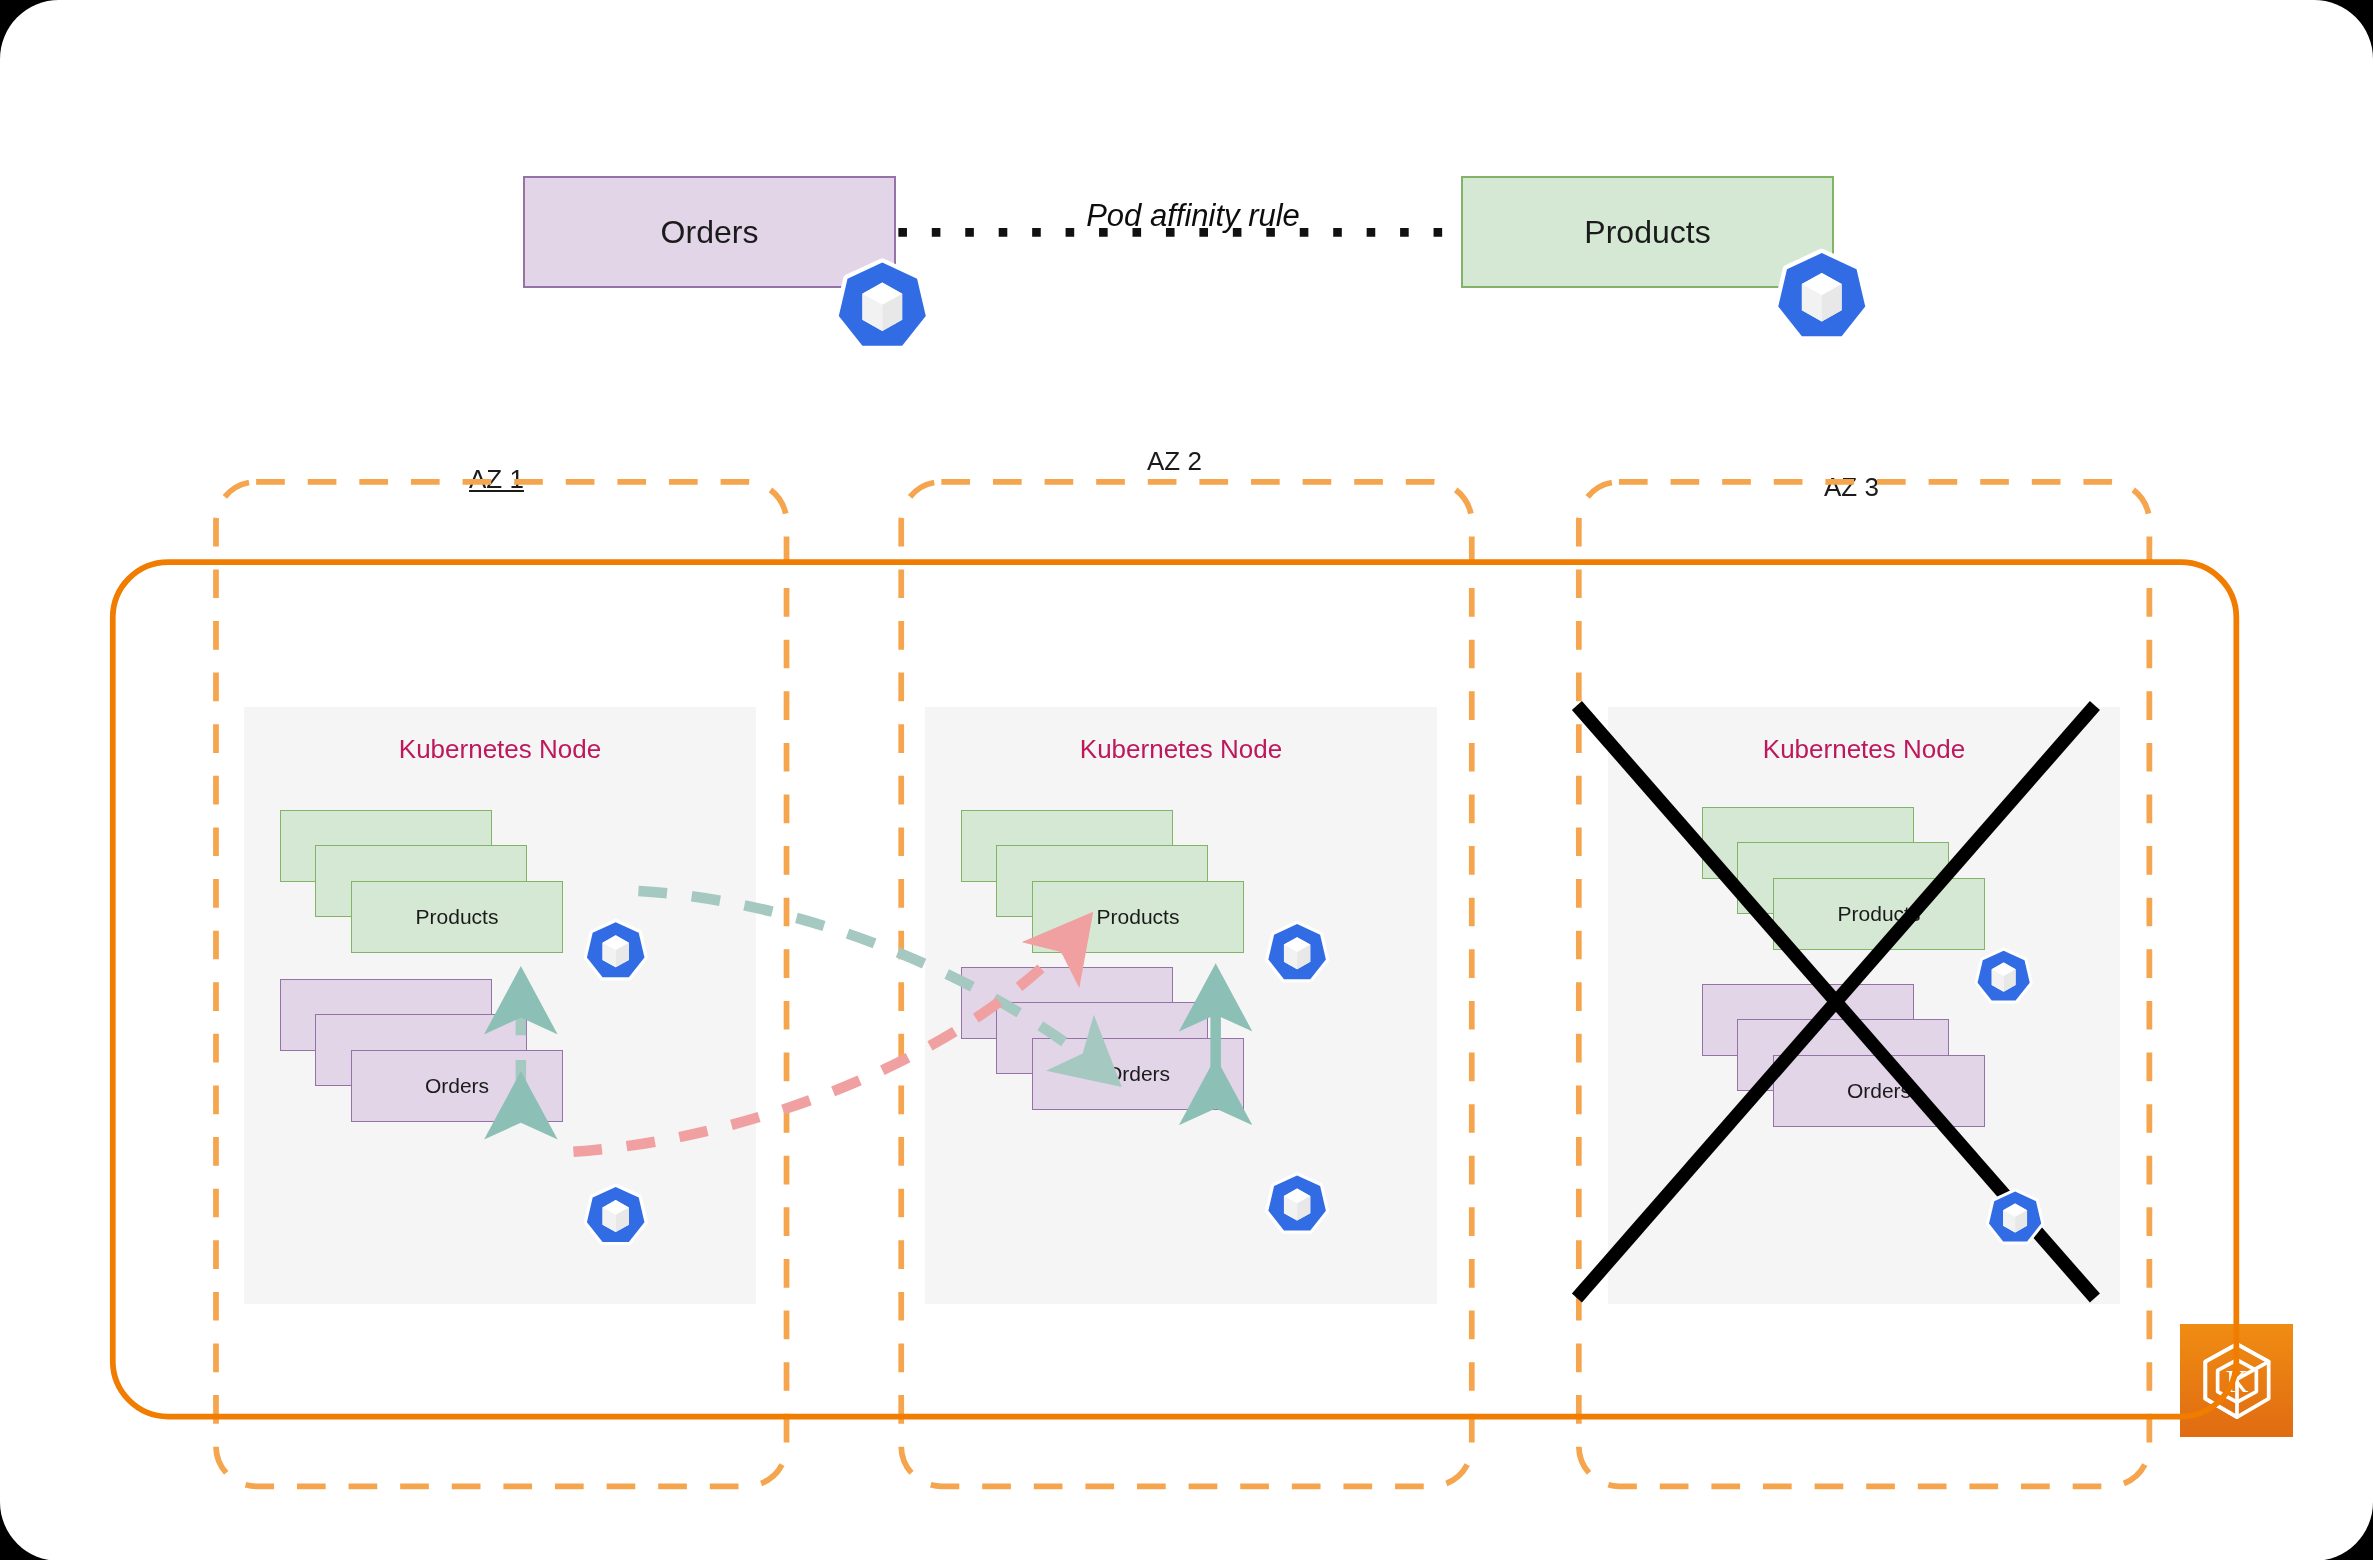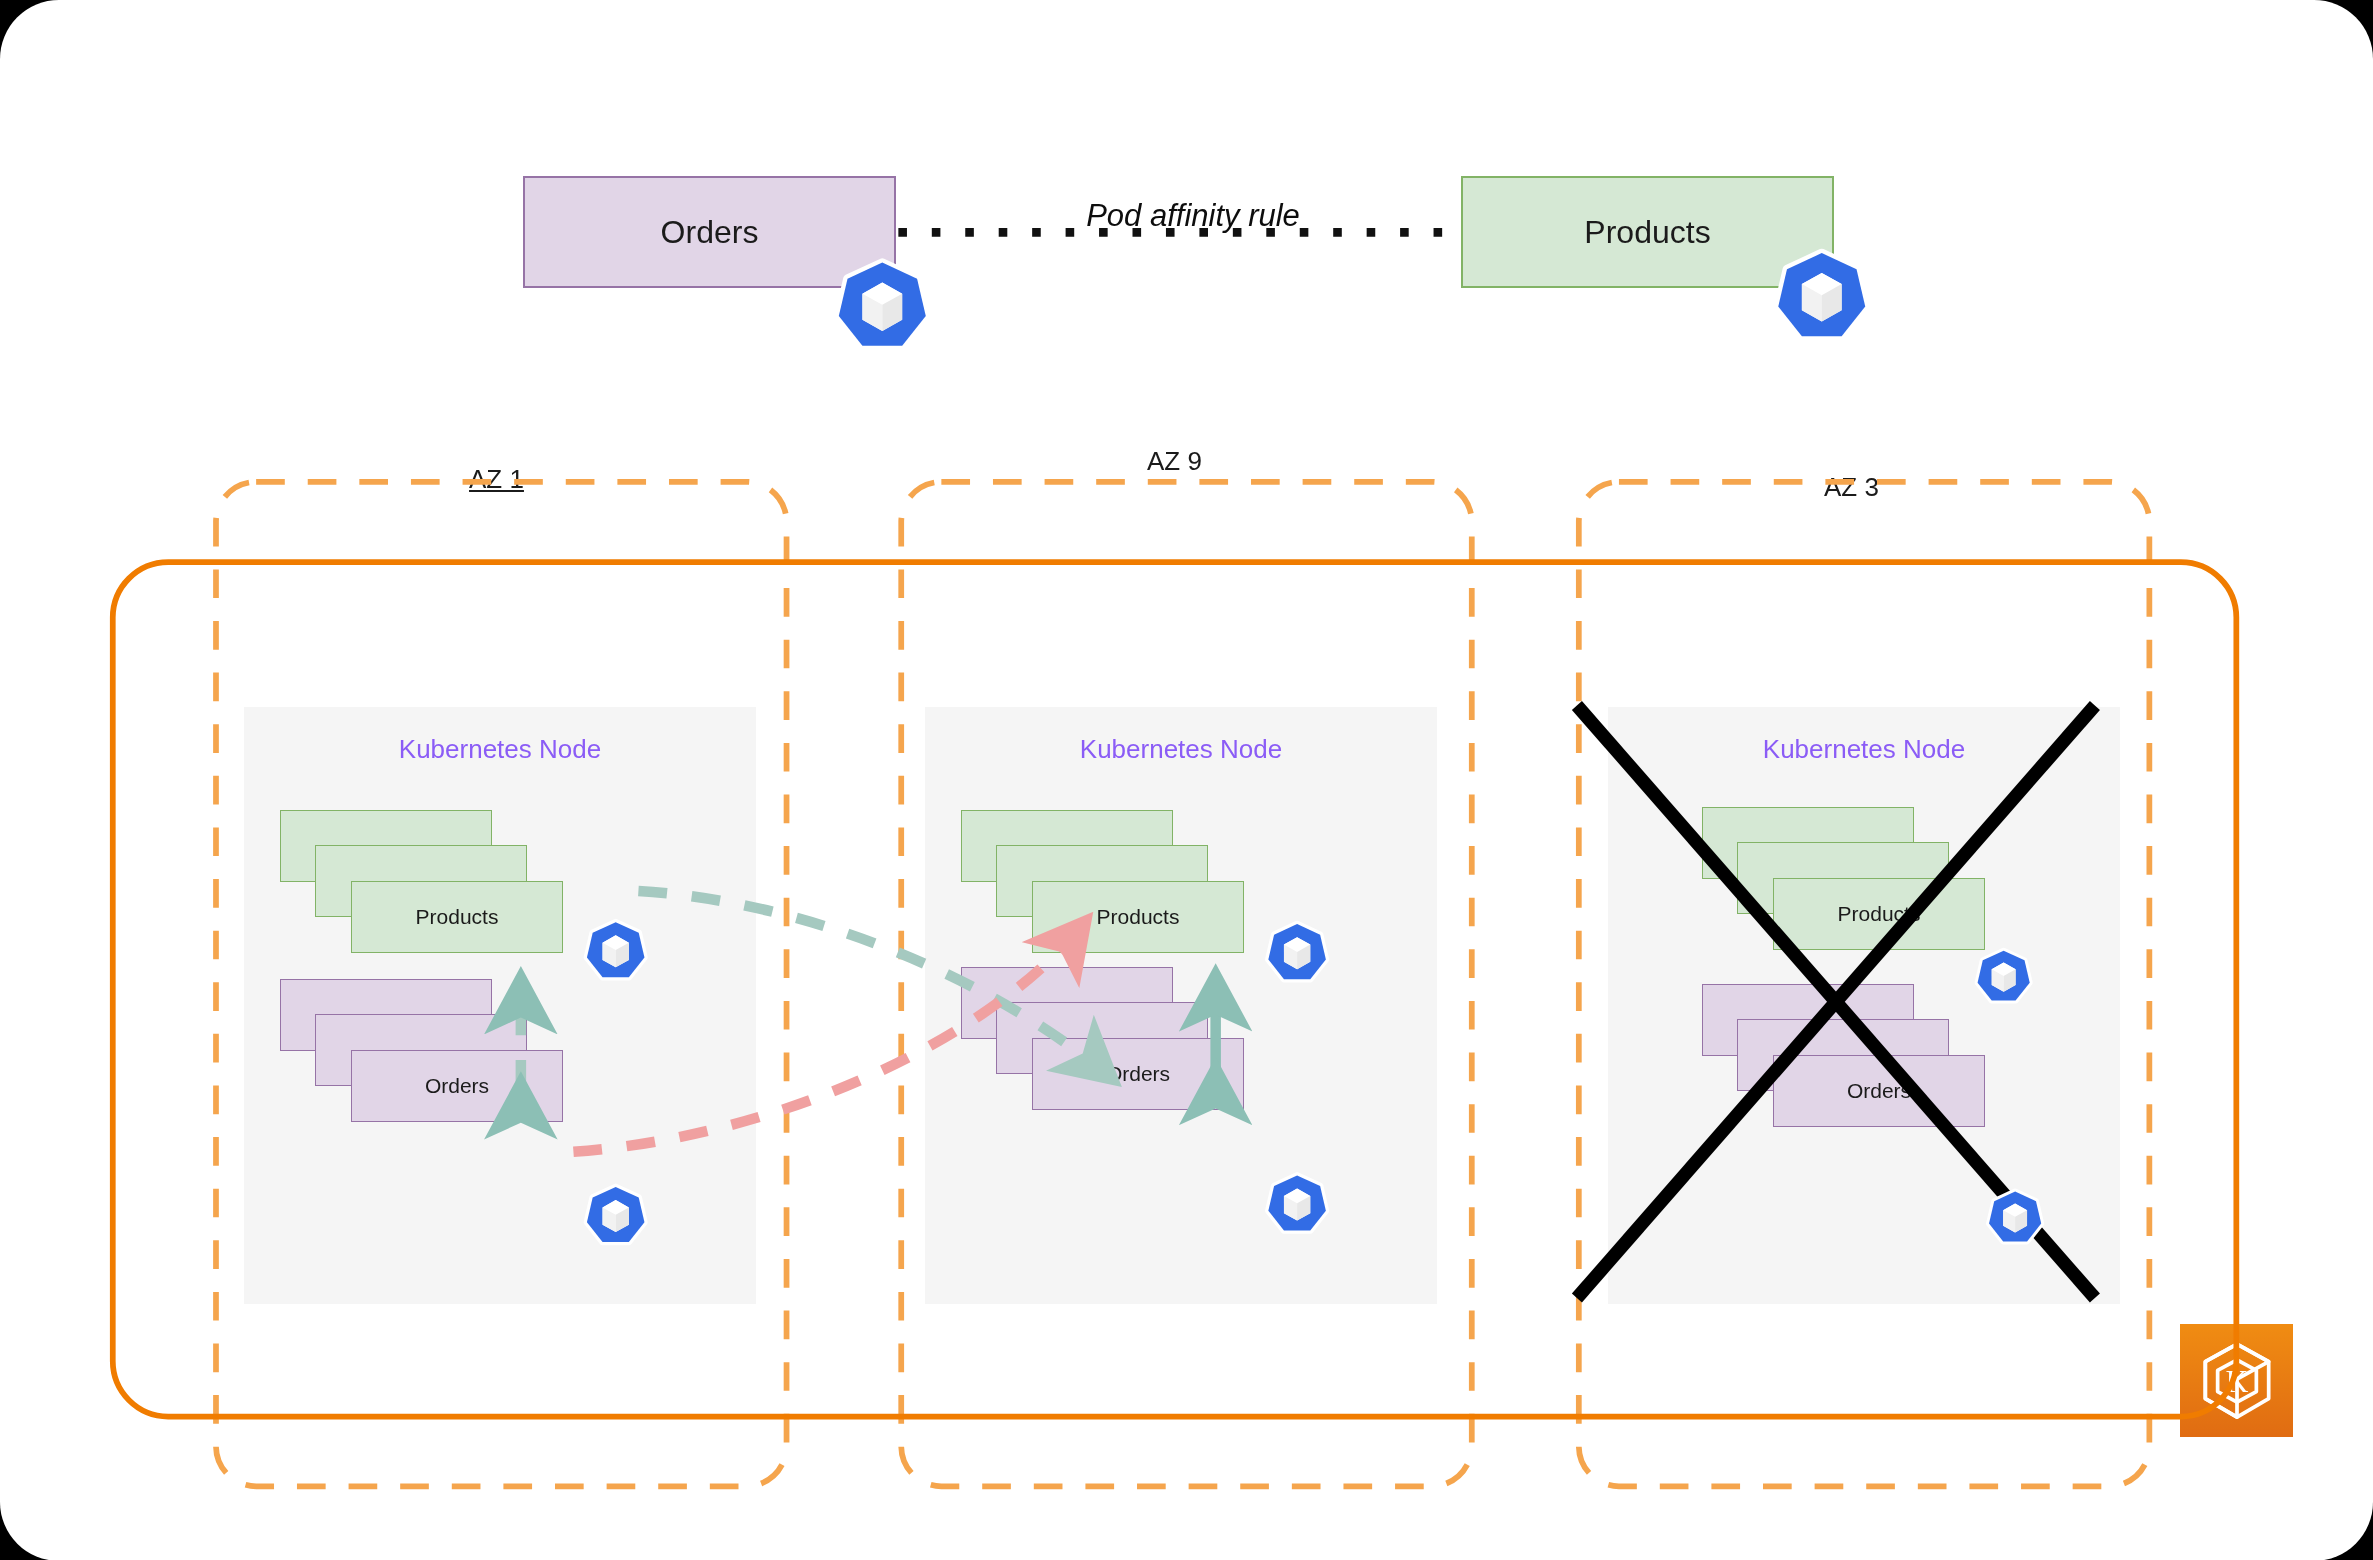--- a/index.html
+++ b/index.html
@@ -79,21 +79,21 @@
     position: absolute;
     background: #f5f5f5;
     box-sizing: border-box;
   }
   .k8s-node-title {
     position: absolute;
     top: 27px;
     left: 0; right: 0;
     text-align: center;
     font-size: 26px;
-    color: #8b5cf6;
+    color: #be185d;
   }
   #node1 { left: 244px; top: 707px; width: 512px; height: 597px; }
   #node2 { left: 925px; top: 707px; width: 512px; height: 597px; }
   #node3 { left: 1608px; top: 707px; width: 512px; height: 597px; }
 
   
   .pod-stack { position: absolute; }
   .pod {
     position: absolute;
     box-sizing: border-box;
@@ -146,21 +146,21 @@
       <span>Orders</span>
     </div>
 
     <div class="affinity-label">Pod affinity rule</div>
 
     <div class="svc-box svc-products">
       <span>Products</span>
     </div>
 
     <div class="az-label az1">AZ 1</div>
-    <div class="az-label az2">AZ 9</div>
+    <div class="az-label az2">AZ 2</div>
     <div class="az-label az3">AZ 3</div>
 
 
     <div class="k8s-node" id="node1">
       <div class="k8s-node-title">Kubernetes Node</div>
       <div class="pod-stack" style="left:36px; top:103px;">
         <div class="pod green p0"></div>
         <div class="pod green p1"></div>
         <div class="pod green p2">
           <span>Products</span>

